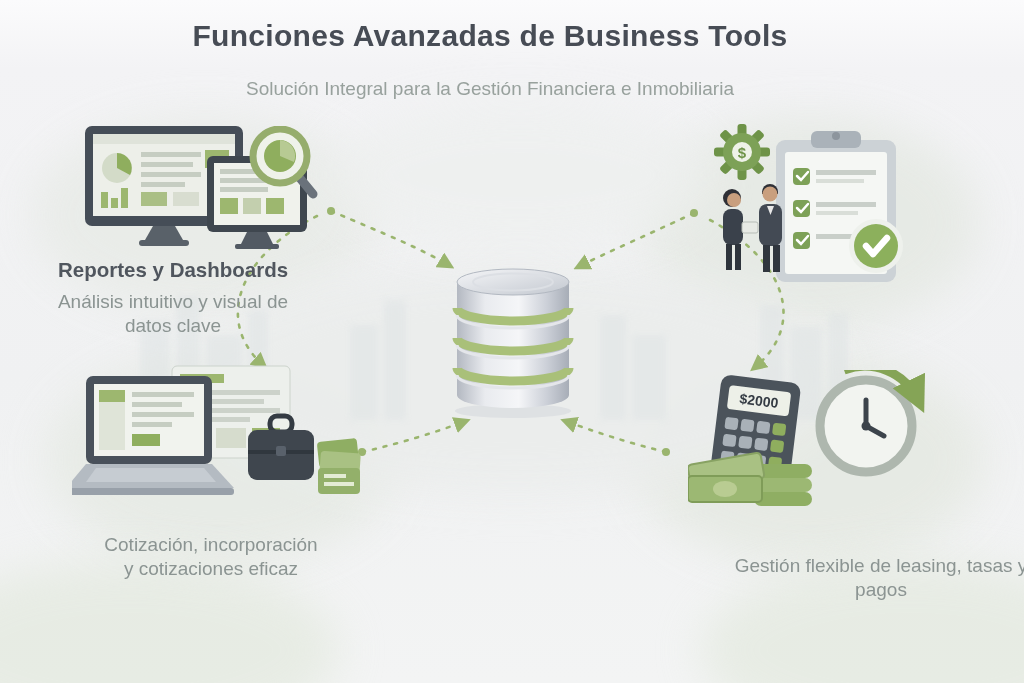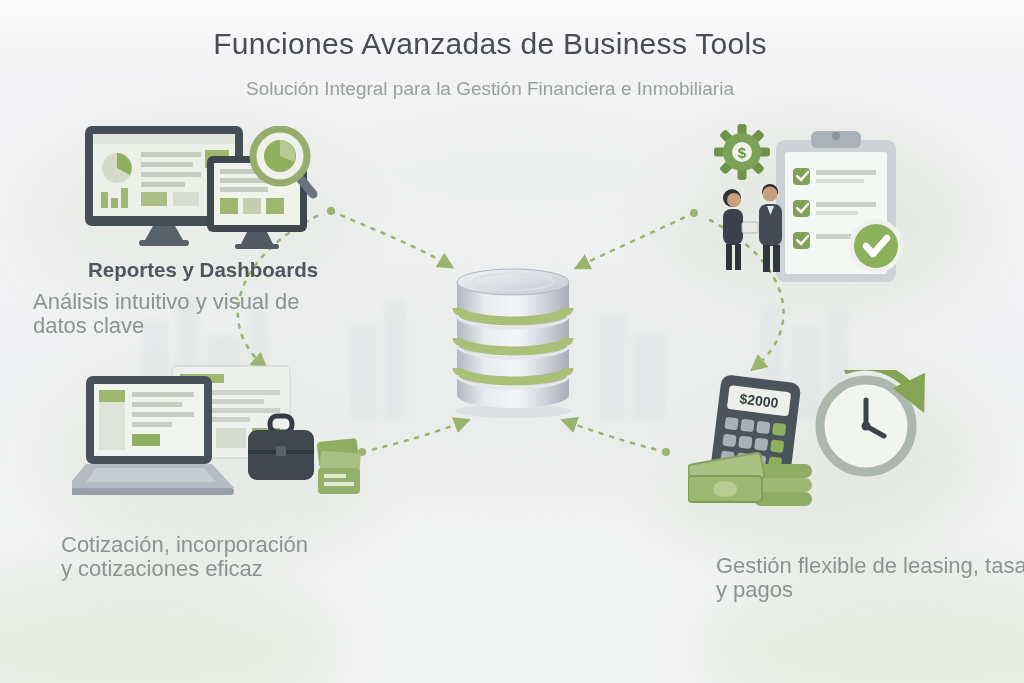--- a/index.html
+++ b/index.html
@@ -11,25 +11,25 @@
   .blob{position:absolute;border-radius:50%;filter:blur(22px);pointer-events:none}
   .b1{left:30px;top:115px;width:350px;height:200px;background:#e8ebe7;opacity:.85}
   .b2{left:640px;top:115px;width:340px;height:215px;background:#e5e9e3;opacity:.85}
   .b3{left:45px;top:355px;width:350px;height:210px;background:#e6eae4;opacity:.85}
   .b4{left:635px;top:355px;width:350px;height:210px;background:#e5e9e2;opacity:.85}
   .b5{left:190px;top:265px;width:650px;height:230px;background:#ebedec;opacity:.9}
   .b6{left:330px;top:100px;width:380px;height:150px;background:#eef0ef;opacity:.8}
   .b7{left:-80px;top:560px;width:420px;height:180px;background:#e0e7da;opacity:.6}
   .b8{left:700px;top:560px;width:420px;height:180px;background:#e0e7da;opacity:.6}
   .skyline{filter:blur(3px);opacity:.45;pointer-events:none}
-  .title{left:110px;top:27px;width:760px;text-align:center;font-size:30px;font-weight:normal;
+  .title{left:110px;top:19px;width:760px;text-align:center;font-size:30px;font-weight:bold;
     color:#474c55;letter-spacing:.3px}
   .subtitle{left:150px;top:78px;width:680px;text-align:center;font-size:19px;color:#98a19d}
-  .heading{font-weight:bold;color:#50565e;font-size:20.5px;text-align:center;white-space:nowrap}
-  .desc{color:#8b9492;font-size:22px;line-height:24px;text-align:left}
+  .heading{font-weight:bold;color:#50565e;font-size:20.5px;text-align:left;white-space:nowrap}
+  .desc{color:#8b9492;font-size:19px;line-height:24px;text-align:center}
   svg{display:block}
   svg text{font-family:"Liberation Sans",sans-serif}
   .overlay{position:absolute;left:0;top:0;pointer-events:none}
 </style>
 </head>
 <body>
 
 <div class="canvas">
 
   <div class="blob b1"></div>

